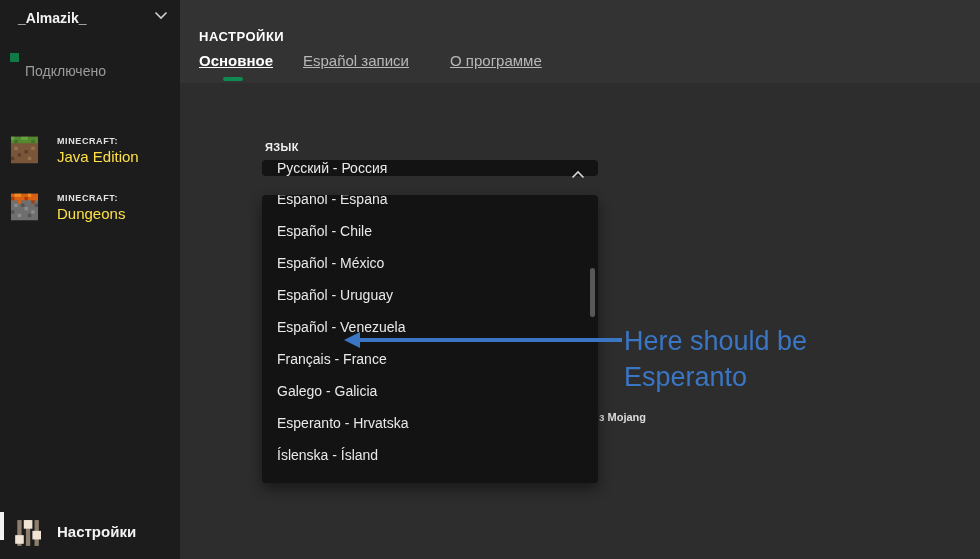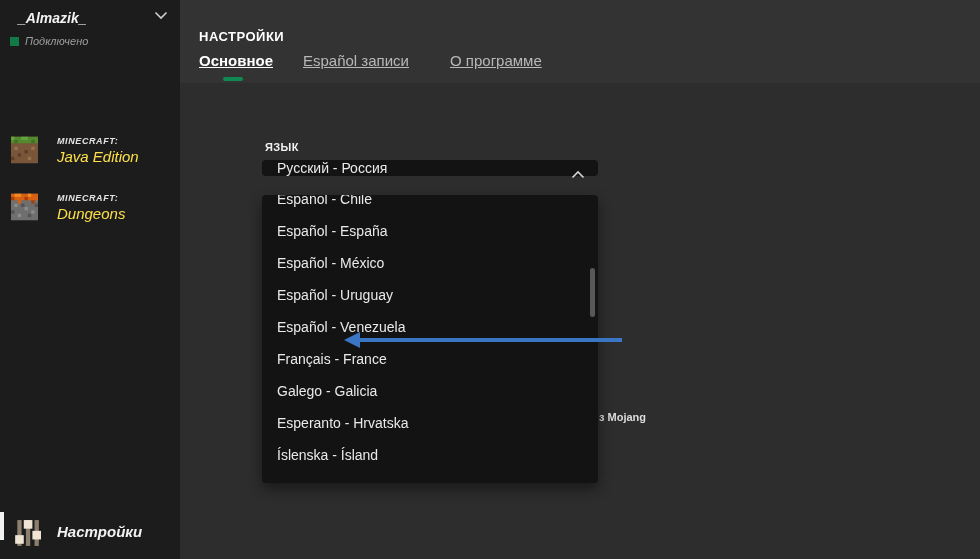--- a/index.html
+++ b/index.html
@@ -6,30 +6,30 @@
   html,body { width:980px; height:559px; }
   body {
     font-family:"Liberation Sans","DejaVu Sans",sans-serif;
     background:#2d2d2d; color:#eaeaea; overflow:hidden; position:relative;
   }
   .stage { position:absolute; inset:0; width:980px; height:559px; }
 
   
   .sidebar {
     position:absolute; left:0; top:0; width:180px; height:559px;
-    background:#1c1c1c; z-index:5;font-style:italic;
+    background:#1c1c1c; z-index:5;
   }
   .account { position:absolute; left:0; top:0; width:180px; height:60px; cursor:pointer; }
   .account .username {
     position:absolute; left:18px; top:10px; font-size:14px; font-weight:bold; color:#f2f2f2;
   }
   .account .chev { position:absolute; right:12px; top:11px; }
   .status { position:absolute; left:10px; top:35px; display:flex; align-items:center; gap:6px; }
   .status .dot { width:9px; height:9px; background:#117a46; }
-  .status .txt { font-size:11px; color:#9c9c9c; }
+  .status .txt { font-size:14px; color:#9c9c9c;margin-top:28px; }
 
   .nav-item { position:absolute; left:0; width:180px; height:48px; cursor:pointer; }
   .nav-item .icon { position:absolute; left:11px; top:50%; transform:translateY(-50%); width:27px; height:27px; }
   .nav-item .single-label {
     position:absolute; left:57px; top:50%; transform:translateY(-50%);
     font-size:15px; font-weight:bold; color:#f2f2f2;
   }
   .nav-item .brand {
     position:absolute; left:57px; top:6px; font-size:9px; font-weight:bold;
     letter-spacing:0.6px; color:#e2e2e2;
@@ -221,30 +221,34 @@
         <svg width="14" height="9" viewBox="0 0 14 9">
             <path d="M1.5 7.5 L7 2 L12.5 7.5" stroke="#d6d6d6" stroke-width="1.6" fill="none"></path>
           </svg>
       </span>
     </div>
 
     <div class="bg-text">з Mojang</div>
 
     <div class="dropdown">
       <div class="opts">
+        <div class="opt">Español - España</div>
         <div class="opt">Español - Chile</div>
-        <div class="opt">Español - España</div>
         <div class="opt">Español - México</div>
         <div class="opt">Español - Uruguay</div>
         <div class="opt">Español - Venezuela</div>
         <div class="opt">Français - France</div>
         <div class="opt">Galego - Galicia</div>
         <div class="opt">Esperanto - Hrvatska</div>
         <div class="opt">Íslenska - Ísland</div>
       </div>
       <div class="scroll-thumb"></div>
     </div>
 
     <div class="anno-head"></div>
     <div class="anno-line"></div>
+    <div class="anno-text">
+      <div>Here should be</div>
+      <div>Esperanto</div>
+    </div>
   </div>
 
 </div>
 
 </body></html>

